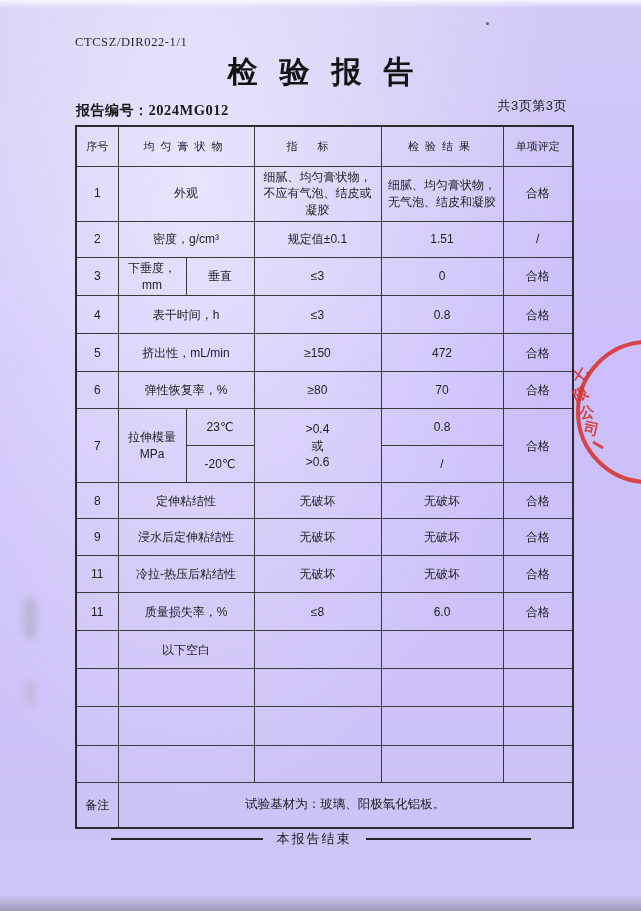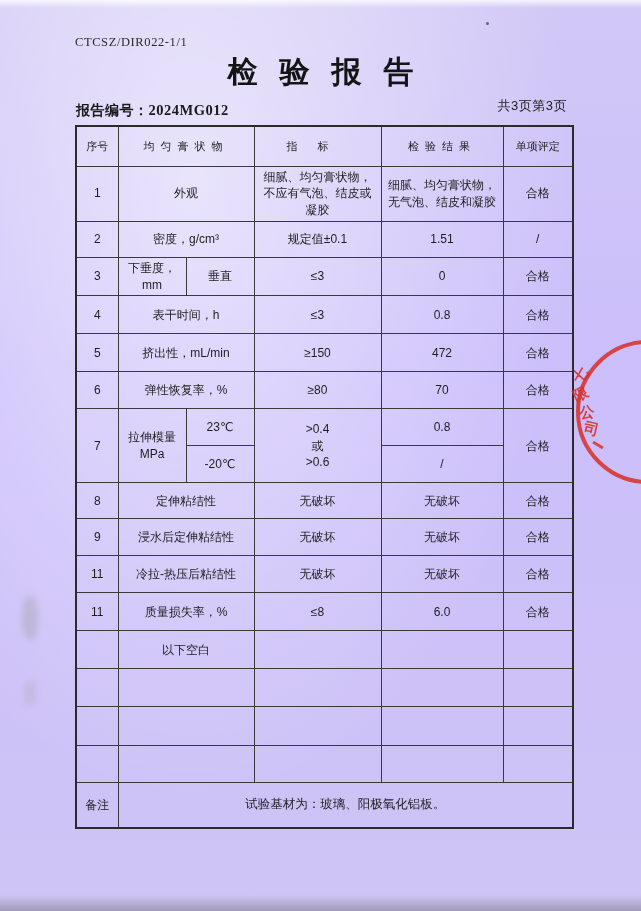--- a/index.html
+++ b/index.html
@@ -231,20 +231,25 @@
       <td></td>
       <td></td>
     </tr>
     <tr style="height:45px">
       <td>备注</td>
       <td colspan="5" class="remark-text">试验基材为：玻璃、阳极氧化铝板。</td>
     </tr>
   </tbody>
     </table>
 
+  <div class="footer-end">
+    <span class="rule l"></span>
+    <span class="end-text">本报告结束</span>
+    <span class="rule r"></span>
+  </div>
 
   <div class="stamp">
     <svg width="75" height="150" viewBox="0 0 75 150">
       <circle cx="82" cy="77" r="70" fill="none" stroke="#d8281c" stroke-width="4" opacity="0.88"></circle>
       <g fill="#d8281c" font-size="15" font-weight="bold" opacity="0.9" font-family="Liberation Sans, DejaVu Sans, sans-serif">
         <text transform="translate(13,49) rotate(-48)">七</text>
         <text transform="translate(10,67) rotate(-26)">限</text>
         <text transform="translate(14,83) rotate(-6)">公</text>
         <text transform="translate(17,97) rotate(13)">司</text>
       </g>

